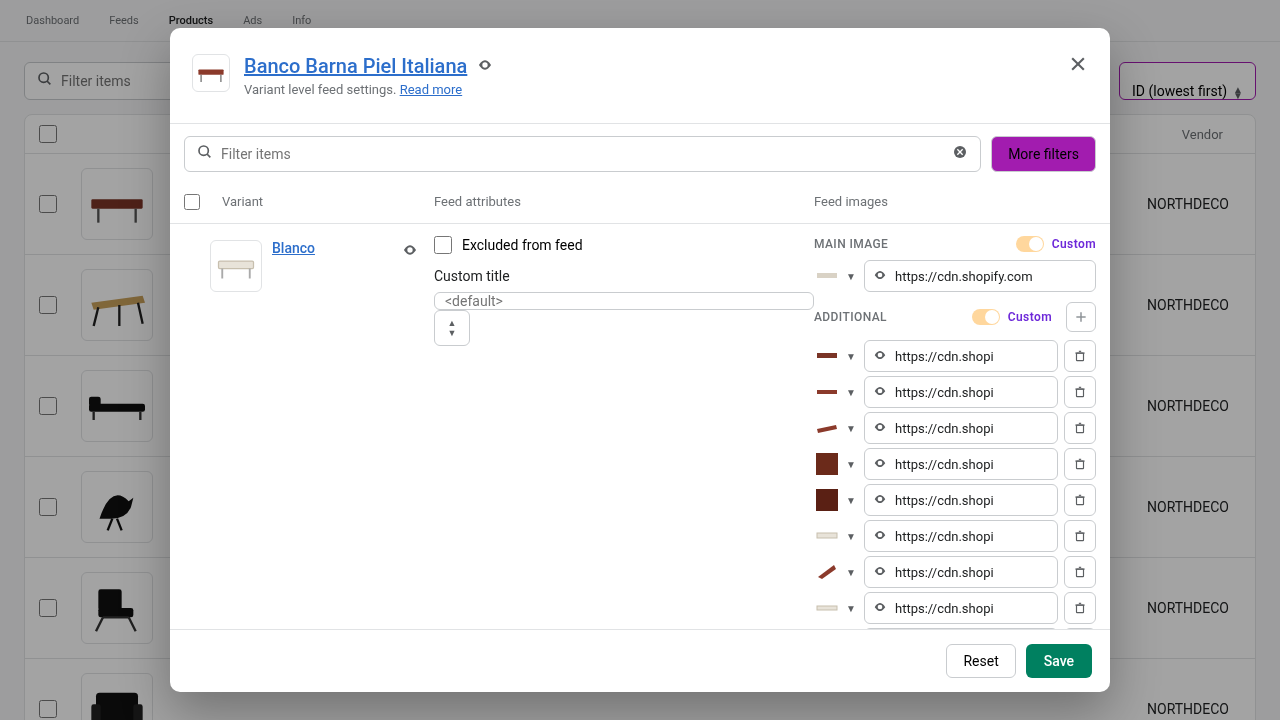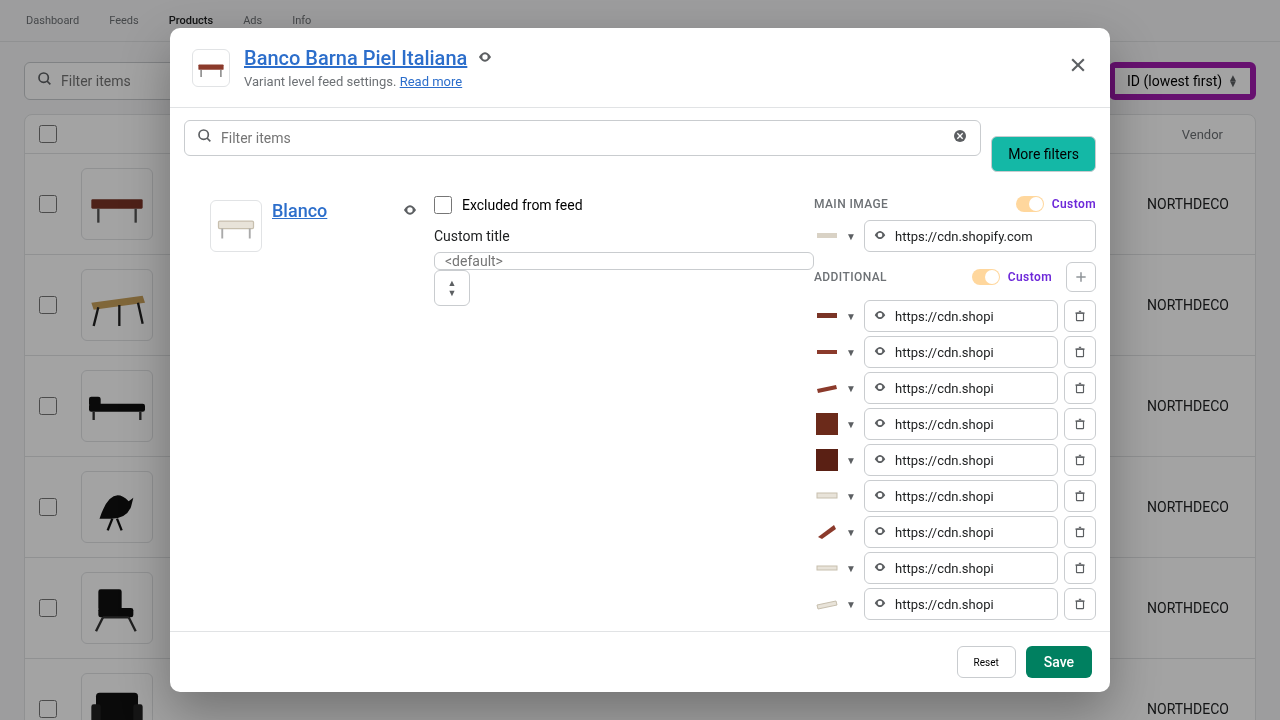--- a/index.html
+++ b/index.html
@@ -4,54 +4,54 @@
 <style>
   * { box-sizing: border-box; margin: 0; padding: 0; font-family: -apple-system, BlinkMacSystemFont, "Segoe UI", Roboto, sans-serif; }
   body { background: #f6f6f7; width: 1280px; height: 720px; overflow: hidden; position: relative; }
   .overlay { position: absolute; inset: 0; background: rgba(0,0,0,0.36); z-index: 5; }
   .topnav { display: flex; gap: 30px; padding: 14px 26px; font-size: 11px; color: #6d7175; border-bottom: 1px solid #e1e3e5; }
   .topnav .active { color: #202223; font-weight: 500; }
   .page { padding: 20px 24px; }
   .filterbar { display: flex; gap: 10px; margin-bottom: 14px; }
   .filterbox { flex: 1; border: 1px solid #c9cccf; border-radius: 6px; background: #fff; display: flex; align-items: center; padding: 0 12px; height: 38px; }
   .filterbox input { border: none; outline: none; font-size: 14px; flex: 1; margin-left: 8px; }
-  .sortbtn { border: 6px solid #a21caf; border-radius: 6px; background: #fff; padding: 0 12px; height: 38px; display: flex; align-items: center; font-size: 14px; }
+  .sortbtn { border: 1px solid #a21caf; border-radius: 6px; background: #fff; padding: 0 12px; height: 38px; display: flex; align-items: flex-end; font-size: 14px; }
   .bg-table { background: #fff; border: 1px solid #e1e3e5; border-radius: 8px; }
   .bg-headrow { display: flex; align-items: center; padding: 10px 14px; color: #6d7175; font-size: 13px; border-bottom: 1px solid #e1e3e5; }
   .bg-headrow .vend { margin-left: auto; margin-right: 18px; }
   .bg-row { display: flex; align-items: center; padding: 14px 14px; border-bottom: 1px solid #e1e3e5; }
   .bg-row .cb { margin-right: 24px; }
   .bg-row .thumb { width: 72px; height: 72px; border: 1px solid #e1e3e5; border-radius: 6px; display:flex;align-items:center;justify-content:center;}
   .bg-row .vend { margin-left: auto; margin-right: 12px; font-size: 14px; color:#202223; }
   input[type=checkbox].cb { width: 18px; height: 18px; }
 
   
   .modal { position: absolute; top: 28px; left: 50%; transform: translateX(-50%); width: 940px; background: #fff; border-radius: 10px; box-shadow: 0 20px 50px rgba(0,0,0,0.3); z-index: 10; height: 664px; display: flex; flex-direction: column; }
-  .mhead { display: flex; align-items: center; padding: 18px 22px; border-bottom: 1px solid #e1e3e5; }
+  .mhead { display: flex; align-items: flex-start; padding: 26px 22px; border-bottom: 1px solid #e1e3e5; }
   .mhead .thumb-sm { width: 38px; height: 38px; border: 1px solid #e1e3e5; border-radius: 6px; margin-right: 14px; display:flex;align-items:center;justify-content:center;}
   .mhead .title { font-size: 20px; font-weight: 500; color: #2c6ecb; text-decoration: underline; }
   .mhead .eye { margin-left: 6px; color: #5c5f62; }
   .mhead .sub { font-size: 13px; color: #6d7175; margin-top: 4px; }
   .mhead .sub a { color: #2c6ecb; }
   .mhead .close { margin-left: auto; font-size: 22px; color: #5c5f62; cursor: pointer; }
   .mfilter { padding: 12px 14px; display: flex; gap: 10px; }
   .mfilter .fbox { flex: 1; border: 1px solid #c9cccf; border-radius: 6px; display: flex; align-items: center; height: 36px; padding: 0 12px; }
   .mfilter .fbox input { border:none; outline:none; flex:1; margin-left:8px; font-size:14px;}
   .mfilter .clear { color:#5c5f62; font-size:16px;}
-  .mfilter .morebtn { border: 1px solid #c9cccf; border-radius: 6px; background:#14b8a6; padding: 0 16px; height:36px; font-size:14px; display:flex;align-items:center;margin-top:16px;}
+  .mfilter .morebtn { border: 1px solid #c9cccf; border-radius: 6px; background:#a21caf; padding: 0 16px; height:36px; font-size:14px; display:flex;align-items:center;}
   .mcols { display: flex; padding: 10px 14px 10px 14px; font-size: 13px; color: #6d7175; border-bottom: 1px solid #e1e3e5; }
   .mcols .c1 { width: 26px; }
   .mcols .c2 { width: 224px; }
   .mcols .c3 { width: 380px; }
   .mcols .c4 { flex: 1; }
   .mbody { flex: 1; overflow: hidden; display: flex; padding: 12px 14px 0 14px; font-size: 14px; }
   .col-left { width: 26px; padding-top: 6px; }
   .col-var { width: 224px; display: flex; align-items: flex-start; gap: 10px; padding-top: 4px; position:relative;}
   .col-var .vthumb { width: 52px; height: 52px; border: 1px solid #e1e3e5; border-radius: 6px; display:flex;align-items:center;justify-content:center;}
-  .col-var .vname { color: #2c6ecb; text-decoration: underline; font-weight: 500; font-size:18px;}
+  .col-var .vname { color: #2c6ecb; text-decoration: underline; font-weight: 500; font-size:14px;}
   .col-var .veye { position:absolute; right:16px; top:6px; color:#5c5f62;}
   .col-attr { width: 380px; }
   .checkrow { display: flex; align-items: center; gap: 10px; margin-bottom: 14px; }
   .checkrow input { width:18px;height:18px;}
   .attr-label { font-size: 14px; color: #202223; margin-bottom: 8px; }
   .input-wrap { display:flex; flex-direction:column;}
   .textinput { flex:1; border: 1px solid #c9cccf; border-radius: 6px; height: 36px; padding: 0 10px; font-size:14px; color:#6d7175;}
   .stepbtn { width: 36px; height:36px; border:1px solid #c9cccf; border-radius:6px; display:flex; flex-direction:column; align-items:center; justify-content:center; font-size:9px; color:#5c5f62;}
   .col-img { flex: 1; font-size: 13px; }
   .imghdr { display:flex; align-items:center; margin-bottom: 8px; gap: 8px; letter-spacing: 0.4px;}
@@ -60,21 +60,21 @@
   .imghdr .toggle::after { content:''; position:absolute; right:1px; top:1px; width:14px;height:14px; background:#fff; border-radius:50%;}
   .imghdr .custom { color: #6d28d9; font-weight: 600; font-size: 12px;}
   .imghdr .addbtn { width:30px;height:30px;border:1px solid #c9cccf;border-radius:6px;display:flex;align-items:center;justify-content:center;color:#8c9196;margin-left:6px;}
   .imgrow { display: flex; gap: 6px; margin-bottom: 4px; align-items:center;}
   .imgrow .tn { width:26px;height:26px;border-radius:4px;display:flex;align-items:center;justify-content:center;}
   .imgrow .dd { font-size:10px; color:#5c5f62; width:12px; cursor:pointer;}
   .imgrow .urlbox { flex:1; border:1px solid #c9cccf; border-radius:6px; height:32px; display:flex; align-items:center; padding:0 8px; gap:8px; font-size:13px; color:#202223; overflow:hidden; white-space:nowrap;}
   .imgrow .urlbox .eyeicon { color:#5c5f62;}
   .imgrow .delbtn { width:32px;height:32px;border:1px solid #c9cccf;border-radius:6px;display:flex;align-items:center;justify-content:center;color:#5c5f62;}
   .mfoot { border-top: 1px solid #e1e3e5; padding: 14px 18px; display:flex; justify-content:flex-end; gap:10px;}
-  .btn-reset { border:1px solid #c9cccf; background:#fff; border-radius:6px; padding: 8px 16px; font-size:10px;}
+  .btn-reset { border:1px solid #c9cccf; background:#fff; border-radius:6px; padding: 8px 16px; font-size:14px;}
   .btn-save { border:none; background:#008060; color:#fff; border-radius:6px; padding: 8px 18px; font-size:14px; font-weight:500;}
   svg.mini { width:100%; height:100%;}
 </style>
 </head>
 <body>
 
 <div class="topnav">
   <span>Dashboard</span>
   <span>Feeds</span>
   <span class="active">Products</span>
@@ -225,20 +225,26 @@
         <svg width="16" height="16" viewBox="0 0 24 24" fill="#5c5f62">
             <circle cx="12" cy="12" r="9"></circle>
             <line x1="8" y1="8" x2="16" y2="16" stroke="#fff" stroke-width="2"></line>
             <line x1="16" y1="8" x2="8" y2="16" stroke="#fff" stroke-width="2"></line>
           </svg>
       </span>
     </div>
     <div class="morebtn">More filters</div>
   </div>
 
+  <div class="mcols">
+    <span class="c1"><input type="checkbox" class="cb" style="width: 16px; height: 16px;"></span>
+    <span class="c2" style="padding-left:12px">Variant</span>
+    <span class="c3">Feed attributes</span>
+    <span class="c4">Feed images</span>
+  </div>
 
   <div class="mbody" style="position:relative">
     <div class="col-left"></div>
 
     <div class="col-var">
       <div class="vthumb">
         <svg class="mini" viewBox="0 0 40 40">
             <rect x="6" y="16" width="28" height="6" rx="1" fill="#e8e3d9" stroke="#c7bfae"></rect>
             <line x1="9" y1="22" x2="9" y2="30" stroke="#aaa" stroke-width="1.5"></line>
             <line x1="31" y1="22" x2="31" y2="30" stroke="#aaa" stroke-width="1.5"></line>

